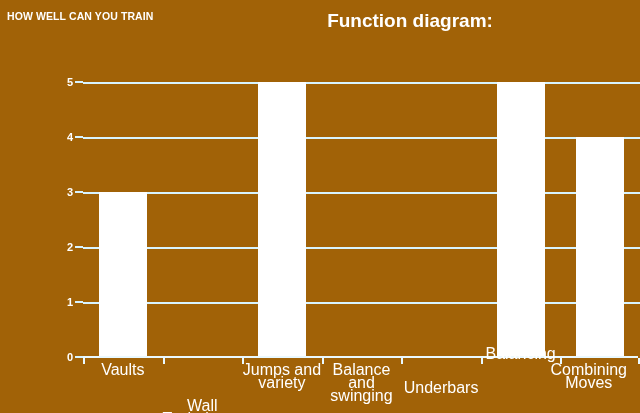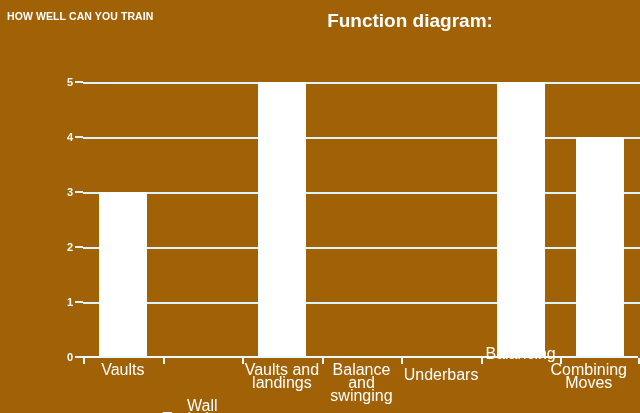--- a/index.html
+++ b/index.html
@@ -166,20 +166,20 @@
       <div class="xtick" style="left: 321.714px;"></div>
       <div class="xtick" style="left: 401.286px;"></div>
       <div class="xtick" style="left: 480.857px;"></div>
       <div class="xtick" style="left: 560.429px;"></div>
       <div class="xtick" style="left: 638px;"></div>
     </div>
 
   <div id="xlabels">
       <div class="xlabel" style="left: 83px; width: 79.5714px; top: 363px;">Vaults</div>
       <div class="xlabel" style="left: 162.571px; width: 79.5714px; top: 363px; margin-top: 36px;">Wall Techniques</div>
-      <div class="xlabel" style="left: 242.143px; width: 79.5714px; top: 363px;">Vaults and landings</div>
+      <div class="xlabel" style="left: 242.143px; width: 79.5714px; top: 363px;">Jumps and variety</div>
       <div class="xlabel" style="left: 321.714px; width: 79.5714px; top: 363px;">Balance and swinging</div>
-      <div class="xlabel" style="left: 401.286px; width: 79.5714px; top: 368px;">Underbars</div>
+      <div class="xlabel" style="left: 401.286px; width: 79.5714px; top: 381px;">Underbars</div>
       <div class="xlabel" style="left: 480.857px; width: 79.5714px; top: 347px;">Balancing</div>
       <div class="xlabel" style="left: 549px; width: 79.5714px; top: 363px;">Combining Moves</div>
     </div>
 
 </div>
 
 </body></html>

